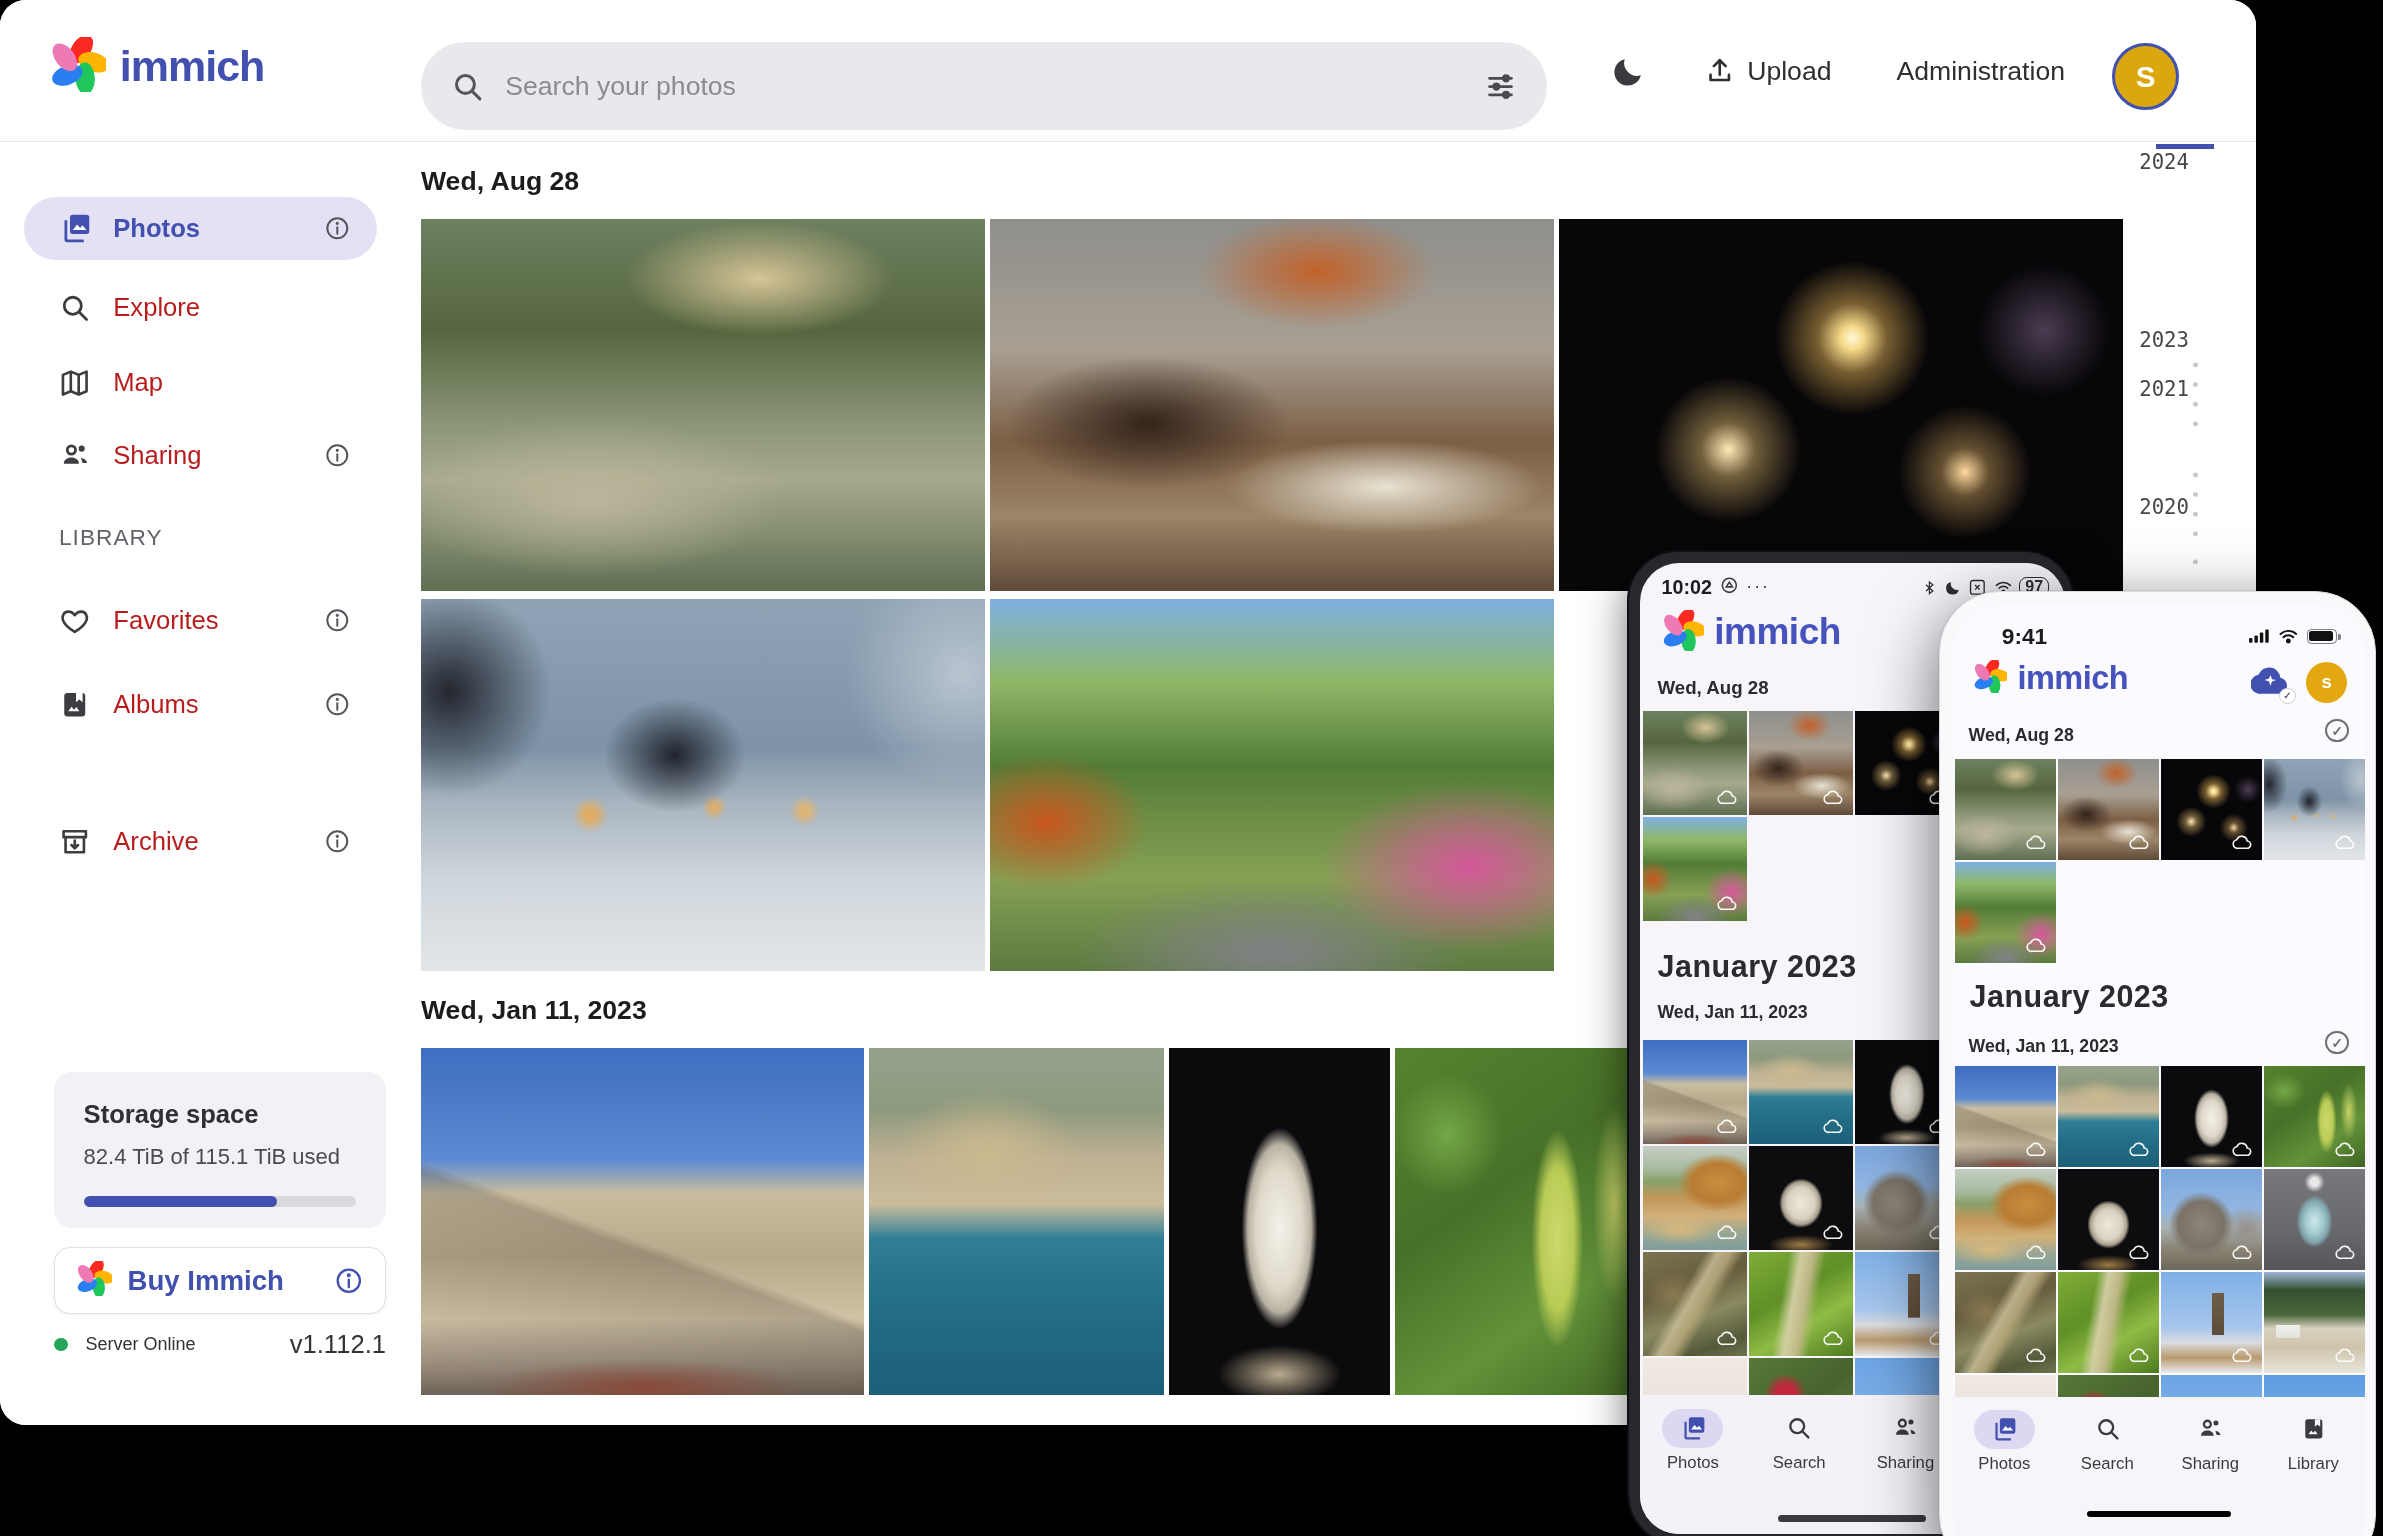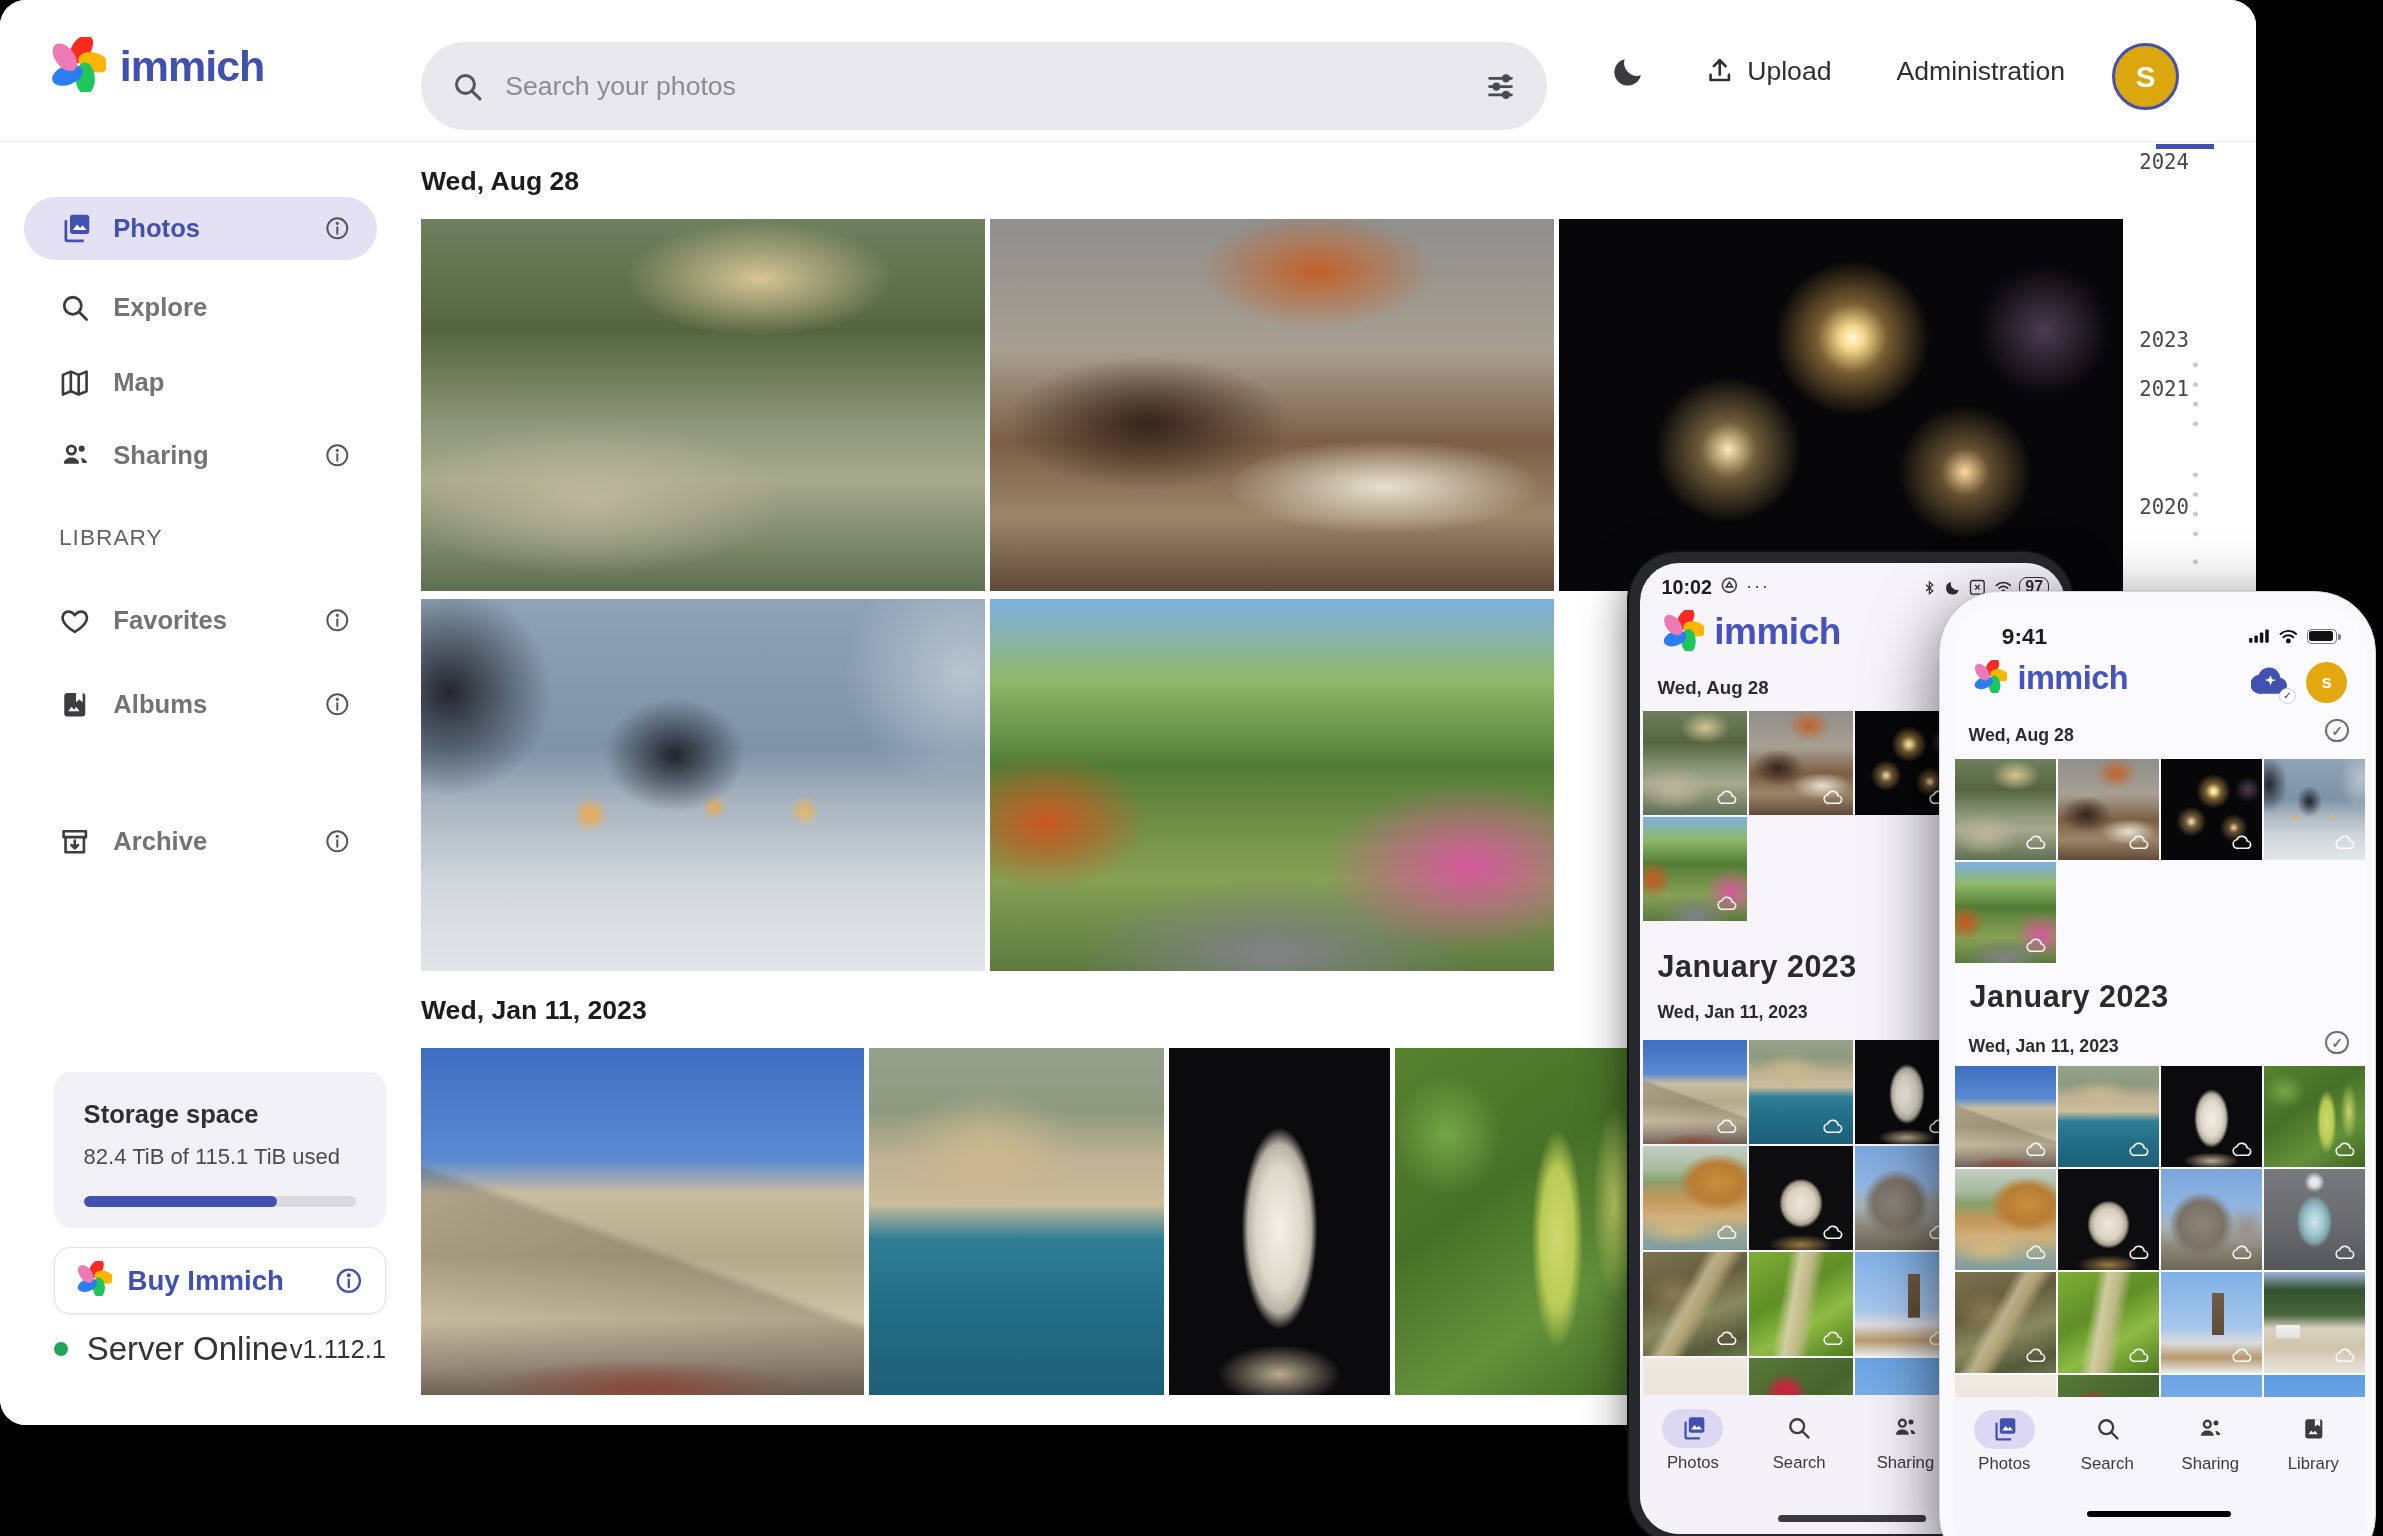--- a/index.html
+++ b/index.html
@@ -23,41 +23,41 @@
   .upload-btn { display:flex; align-items:center; gap:11.8px; margin-right:65px; font-size:26.6px; color:#2e2e33; font-weight:500;}
   .admin-btn { font-size:26.6px; color:#2e2e33; font-weight:500; margin-right:47px; }
   .avatar { width:67px; height:67px; border-radius:50%; background:#dba70e; border:3px solid #4250af;
     color:#fff; font-size:29.6px; font-weight:700; display:flex; align-items:center; justify-content:center; margin-top:11.8px;}
 
   
   .sidebar { position:absolute; left:0; top:142px; width:398px; bottom:0; background:#fff; border-radius:0 0 0 25.6px;}
   .side-item { position:absolute; left:23.6px; width:353px; height:55px; display:flex; align-items:center;
     border-radius:31.5px; cursor:pointer; }
   .side-item .s-icon { width:33px; margin-left:35px; display:flex; justify-content:center; }
-  .side-item .s-label { font-size:25.6px; color:#737373; font-weight:700; margin-left:21.7px; flex:1; }
+  .side-item .s-label { font-size:25.6px; color:#b91c1c; font-weight:400; margin-left:21.7px; flex:1; }
   .side-item .s-info { margin-right:25.6px; display:flex; }
   .side-item.active { background:#e4e1f5; height:63px; }
   .side-item.active .s-label { color:#4250af; font-weight:700; }
   .lib-label { position:absolute; left:59px; font-size:22.7px; color:#63636a; letter-spacing:1px; font-weight:500;}
 
   .storage-card { position:absolute; left:54px; top:930px; width:332px; height:156px;
     background:#f2f1f5; border-radius:17.7px; padding:27.6px 29.6px; }
   .storage-title { font-size:25.6px; font-weight:700; color:#2f2f34; }
   .storage-usage { font-size:22px; color:#4a4a51; margin-top:15.8px; }
   .storage-track { margin-top:25.6px; height:10.8px; border-radius:5.9px; background:#d9d9de; overflow:hidden; }
   .storage-fill { height:100%; border-radius:5.9px; background:#4250af; }
 
   .buy-btn { position:absolute; left:54px; top:1105px; width:332px; height:67px; background:#fff;
     border:1px solid #e2e2e8; border-radius:15.8px; box-shadow:0 1px 3.9px rgba(0,0,0,.07);
     display:flex; align-items:center; padding:0 21.7px; cursor:pointer; }
   .buy-btn .buy-label { font-size:27.6px; font-weight:700; color:#4250af; margin-left:15.8px; flex:1; }
 
   .server-row { position:absolute; left:54px; top:1188px; width:332px; display:flex; align-items:center; }
   .server-dot { width:13.8px; height:13.8px; border-radius:50%; background:#23a559; }
-  .server-label { font-size:33px; color:#333; margin-left:17.7px; flex:1;text-align:center; }
+  .server-label { font-size:18px; color:#333; margin-left:17.7px; flex:1; }
   .server-version { font-size:25.6px; color:#333; }
 
   
   .gallery { position:absolute; left:421px; top:142px; width:1704px; bottom:0; }
   .g-header { position:absolute; font-size:26.6px; font-weight:700; color:#1c1c1f; }
   .g-row { position:absolute; display:flex; gap:4.9px; }
   .tile { position:relative; overflow:hidden; }
   .tile .cloud { position:absolute; right:7.9px; bottom:5.9px; opacity:.95; line-height:0; }
 
   

